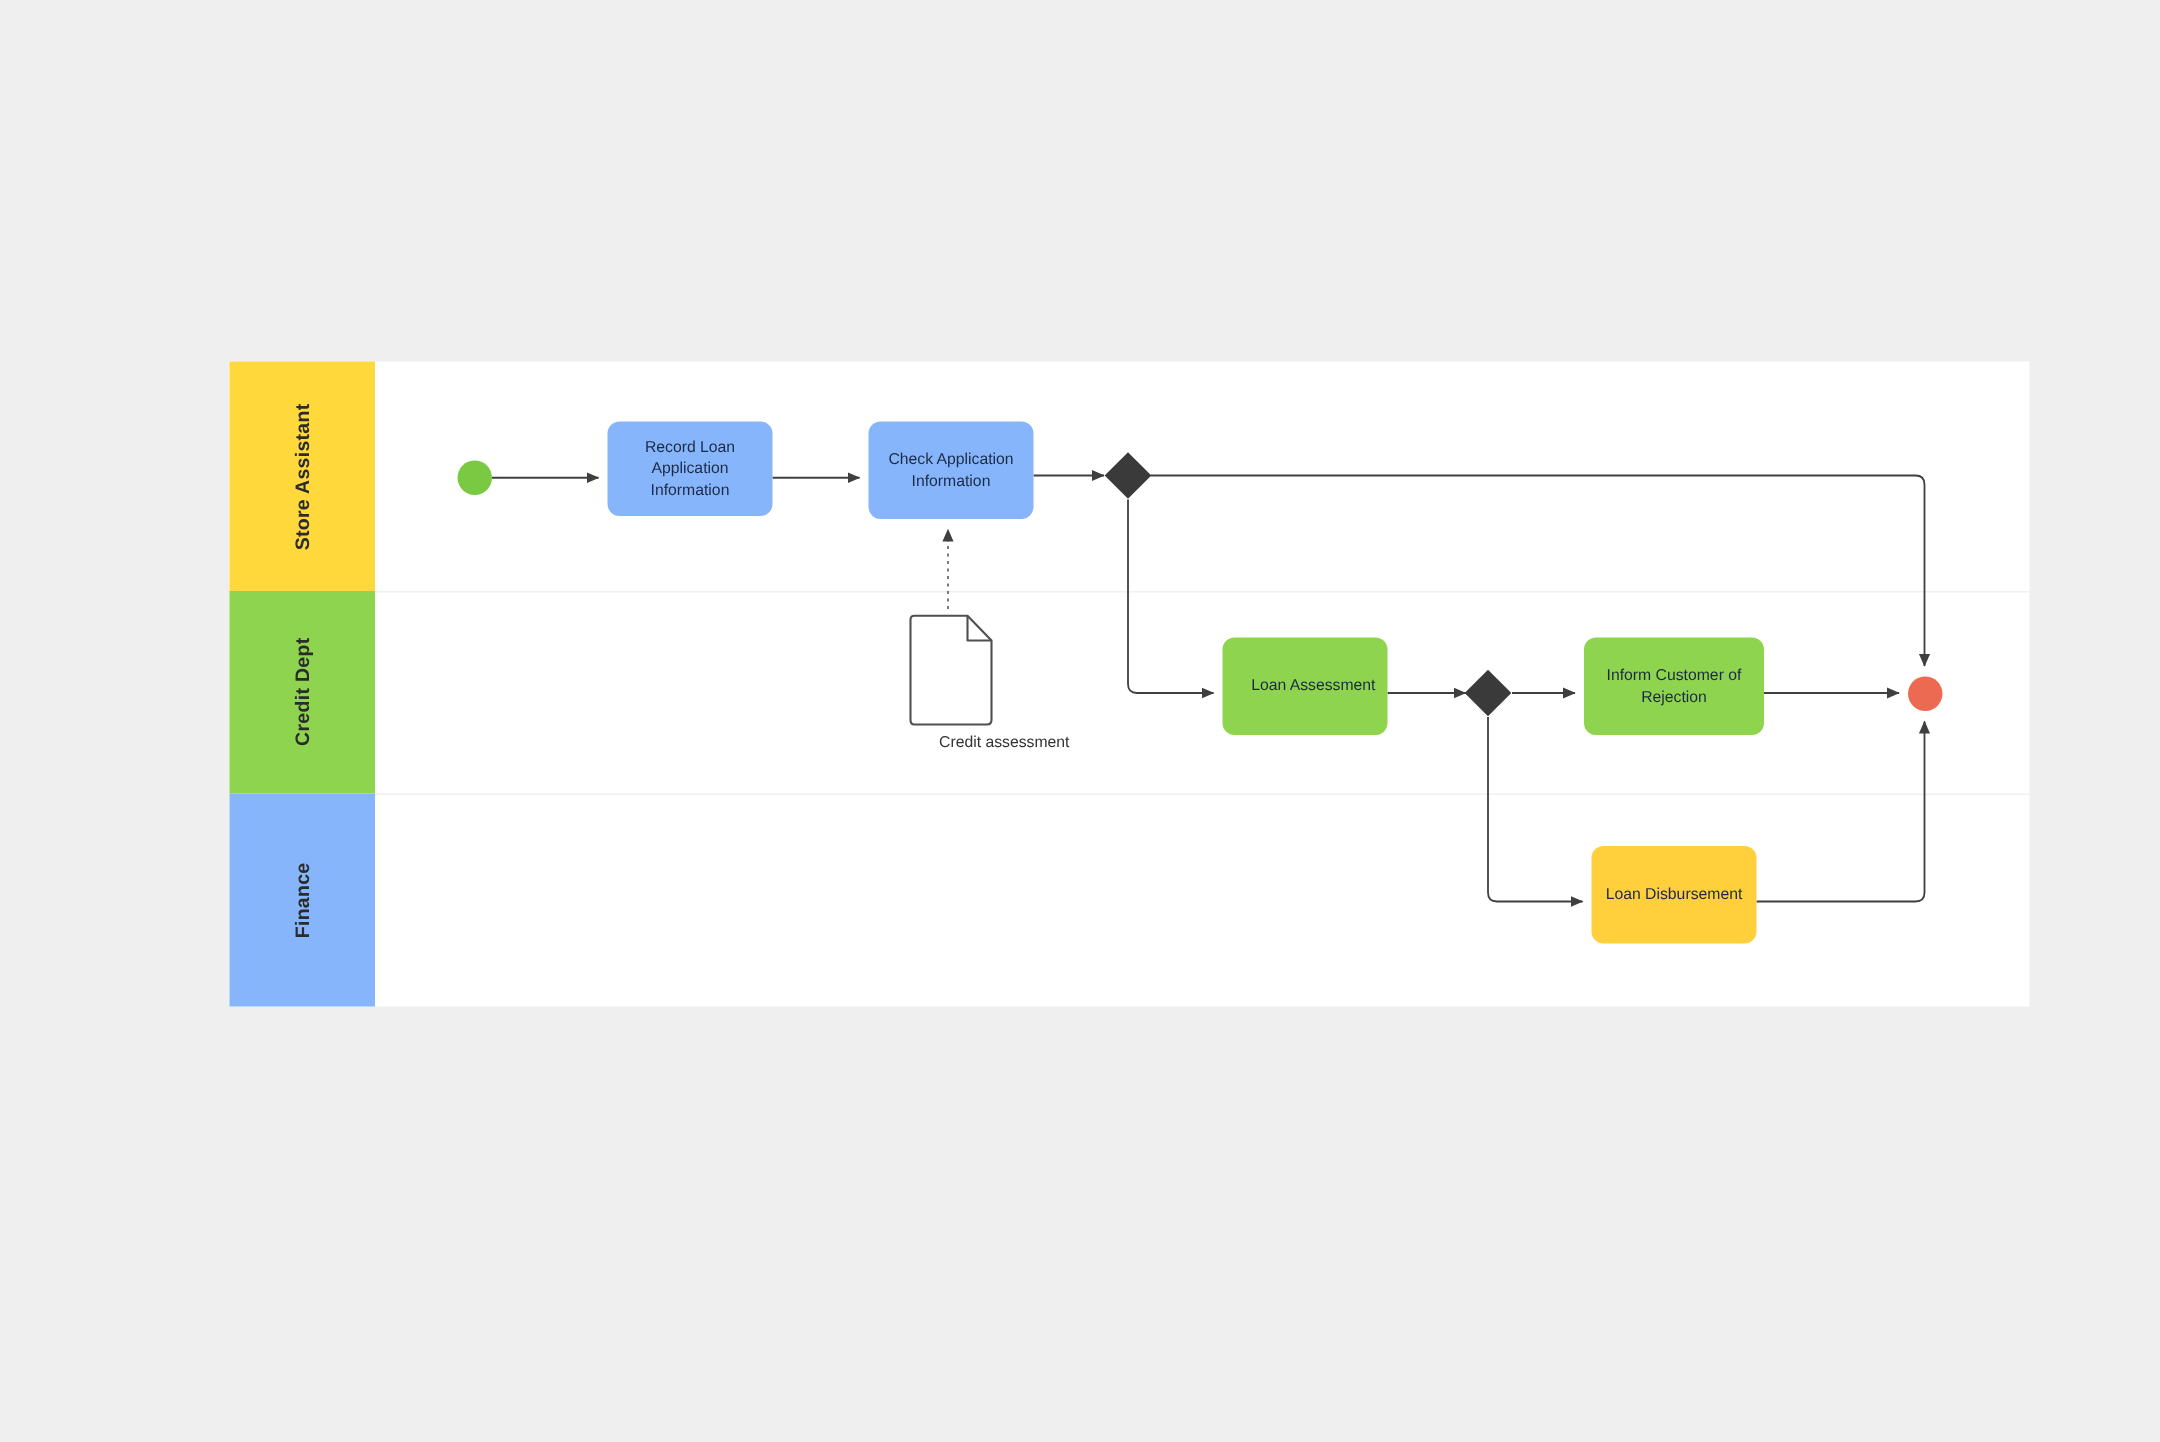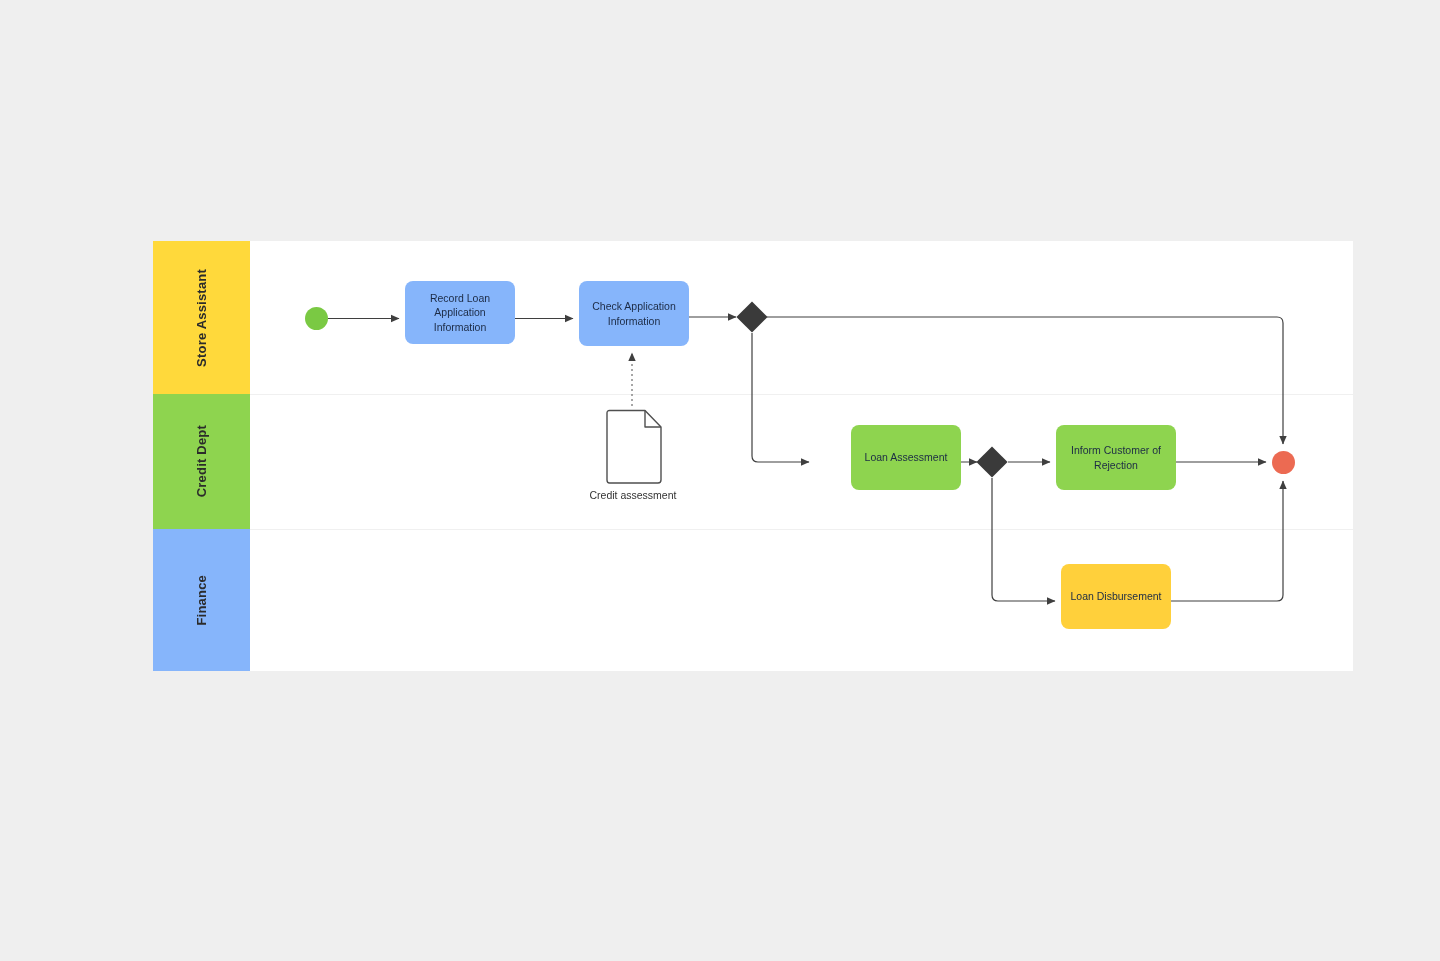--- a/index.html
+++ b/index.html
@@ -146,34 +146,34 @@
     <div class="gateway" style="left:828px; top:210px; width:22px; height:22px;"></div>
 
     <div class="task" style="left:252px; top:40px; width:110px; height:63px; background:#86b5fb;">
       <span>Record Loan Application Information</span>
     </div>
 
     <div class="task" style="left:426px; top:40px; width:110px; height:65px; background:#86b5fb;justify-content:flex-end;">
       <span>Check Application Information</span>
     </div>
 
-    <div class="task" style="left:698px; top:184px; width:110px; height:65px; background:#8ed44f;">
+    <div class="task" style="left:662px; top:184px; width:110px; height:65px; background:#8ed44f;justify-content:flex-end;">
       <span>Loan Assessment</span>
     </div>
 
     <div class="task" style="left:903px; top:184px; width:120px; height:65px; background:#8ed44f;">
       <span>Inform Customer of Rejection</span>
     </div>
 
     <div class="task" style="left:908px; top:323px; width:110px; height:65px; background:#ffd03b;">
       <span>Loan Disbursement</span>
     </div>
 
     <div class="doc-shape" style="left:450px; top:168px; width:60px; height:78px;">
       <svg width="60" height="78" viewBox="0 0 60 78">
         <path d="M4,4 Q4,1.5 6.5,1.5 L42,1.5 L58,18 L58,71 Q58,74 55,74 L6.5,74 Q4,74 4,71 Z" fill="#ffffff" stroke="#4f4f4f" stroke-width="1.4" stroke-linejoin="round"></path>
         <path d="M42,1.5 L42,18 L58,18" fill="none" stroke="#4f4f4f" stroke-width="1.4" stroke-linejoin="round"></path>
       </svg>
     </div>
-    <div class="doc-label" style="left:400px; top:248px; width:160px;">Credit assessment</div>
+    <div class="doc-label" style="left:400px; top:248px; width:160px;text-align:right;">Credit assessment</div>
 
   </div>
 </div>
 
 </body></html>

